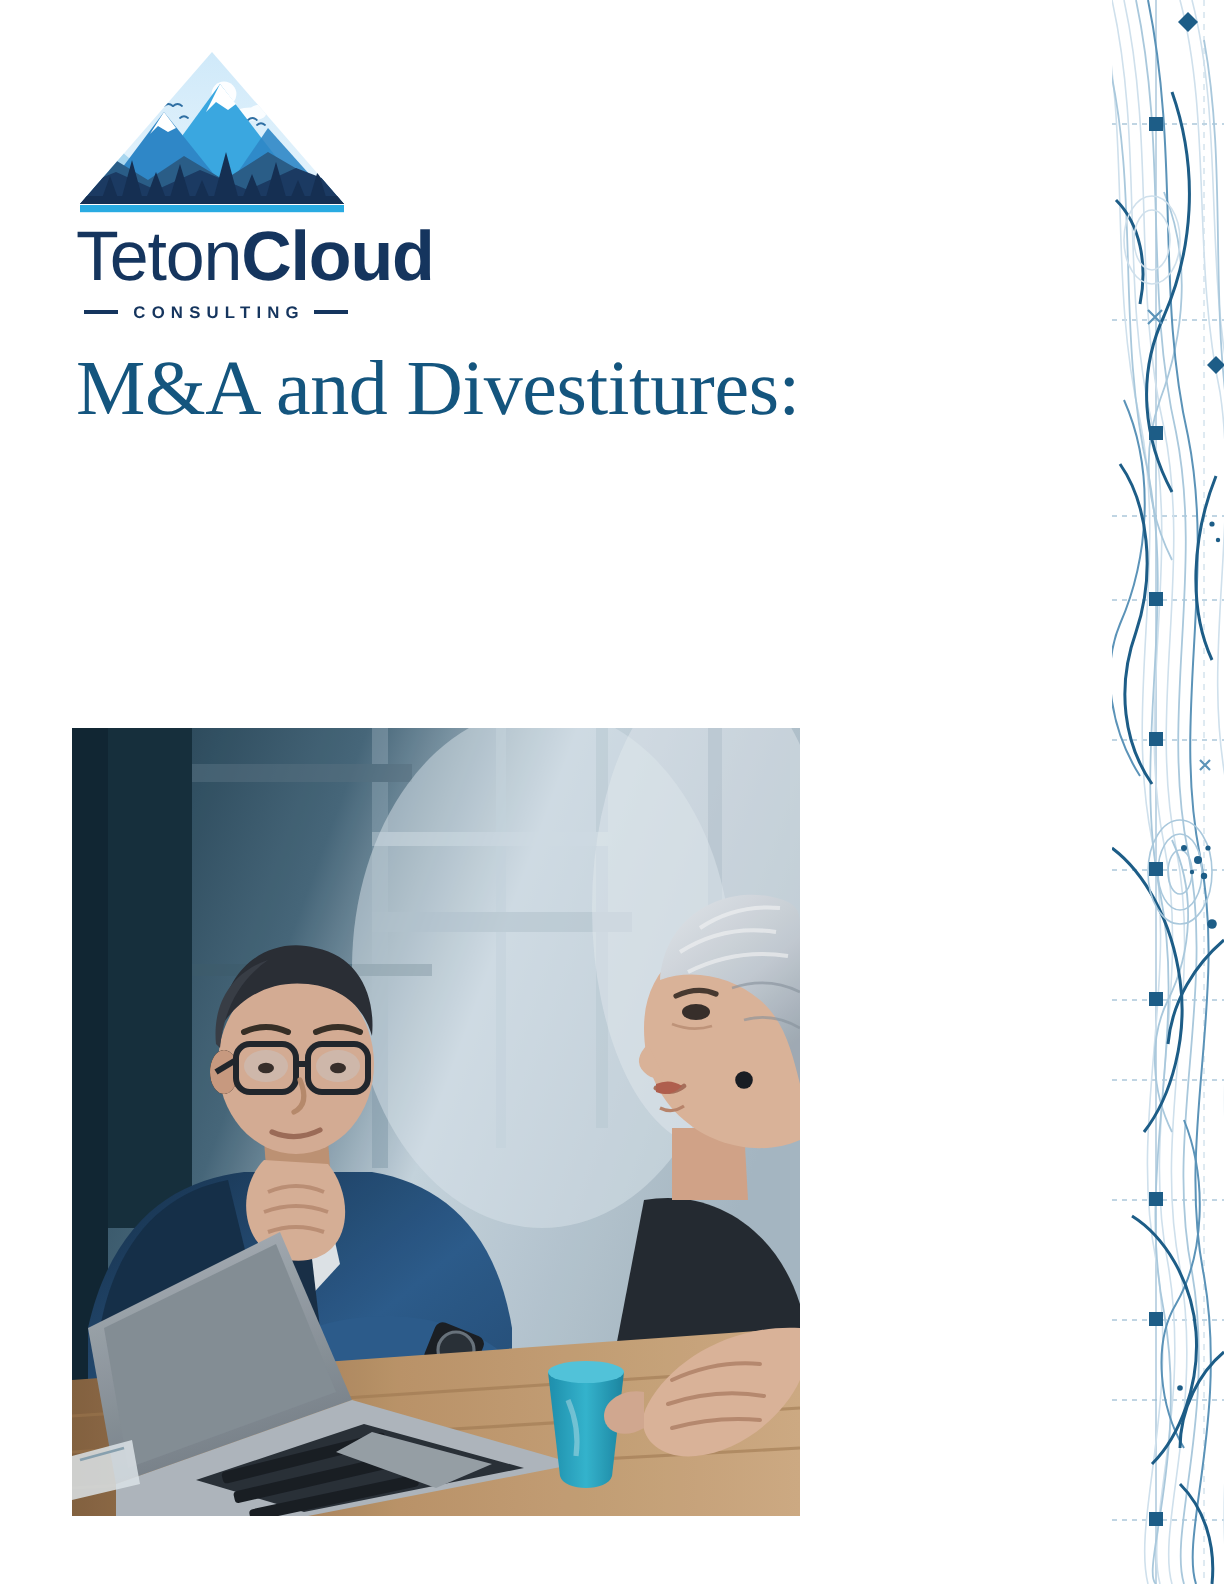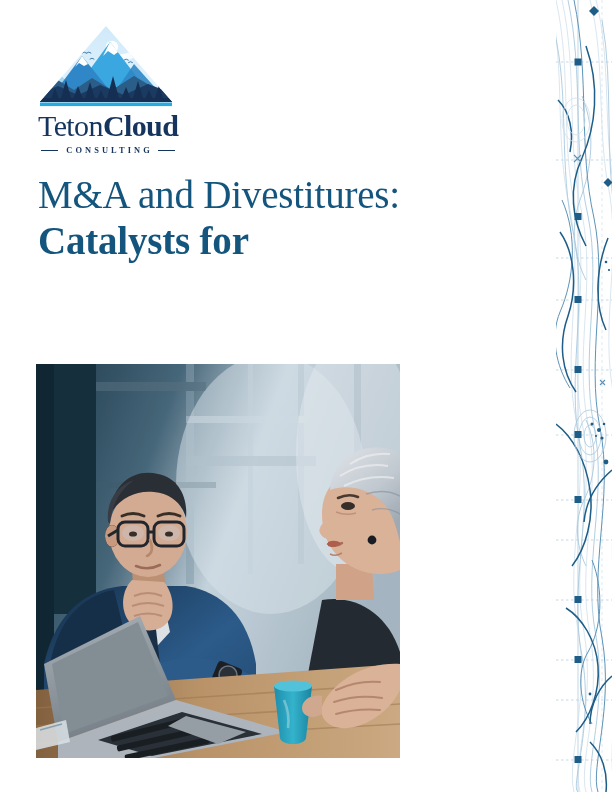--- a/index.html
+++ b/index.html
@@ -32,22 +32,22 @@
     position: relative;
     width: 136px;
     height: 84px;
   }
   .logo-mark svg { display: block; }
 
   .logo-wordmark {
     margin-top: 3px;
     line-height: 1;
     white-space: nowrap;
-    font-family: Liberation Serif, serif;
-    font-size: 30px;
+    font-family: Liberation Sans, sans-serif;
+    font-size: 35px;
     letter-spacing: -0.6px;
     color: #15355e;
     text-align: center;
   }
   .logo-wordmark .wm-light { font-weight: 400; }
   .logo-wordmark .wm-bold  { font-weight: 700; }
 
   .logo-sub {
     margin-top: 5px;
     display: flex;
@@ -55,21 +55,21 @@
     justify-content: center;
     gap: 5px;
   }
   .logo-sub .rule {
     height: 1.6px;
     width: 17px;
     background: #15355e;
     flex: none;
   }
   .logo-sub .sub-text {
-    font-family: Liberation Serif, serif;
+    font-family: Liberation Sans, sans-serif;
     font-size: 8.4px;
     font-weight: 700;
     letter-spacing: 3.1px;
     color: #15355e;
     white-space: nowrap;
     text-indent: 3.1px;
   }
 
   
   .title-block {
@@ -192,21 +192,20 @@
 
     <div class="logo-sub">
       <span class="rule"></span>
       <span class="sub-text">CONSULTING</span>
       <span class="rule"></span>
     </div>
   </div>
 
   <div class="title-block">
     <div class="title-line regular">M&amp;A and Divestitures:</div>
-    <div class="title-line bold">Catalysts for</div>
   </div>
 
   <div class="photo">
     <svg width="364" height="394" viewBox="0 0 364 394" xmlns="http://www.w3.org/2000/svg">
       <defs>
         <linearGradient id="bgWin" x1="0" y1="0" x2="1" y2="0.4">
           <stop offset="0%" stop-color="#1e3b4c"></stop>
           <stop offset="35%" stop-color="#4a6b7e"></stop>
           <stop offset="60%" stop-color="#cfdde6"></stop>
           <stop offset="100%" stop-color="#aebfca"></stop>

